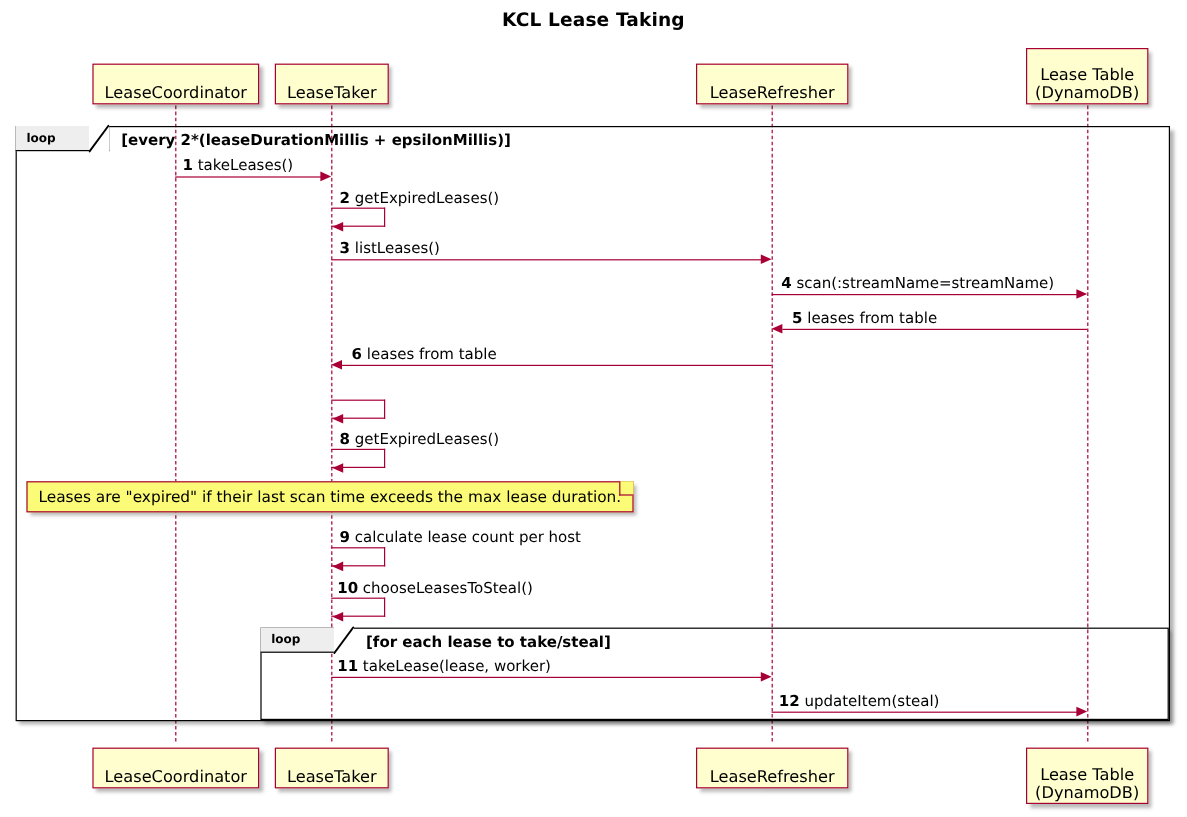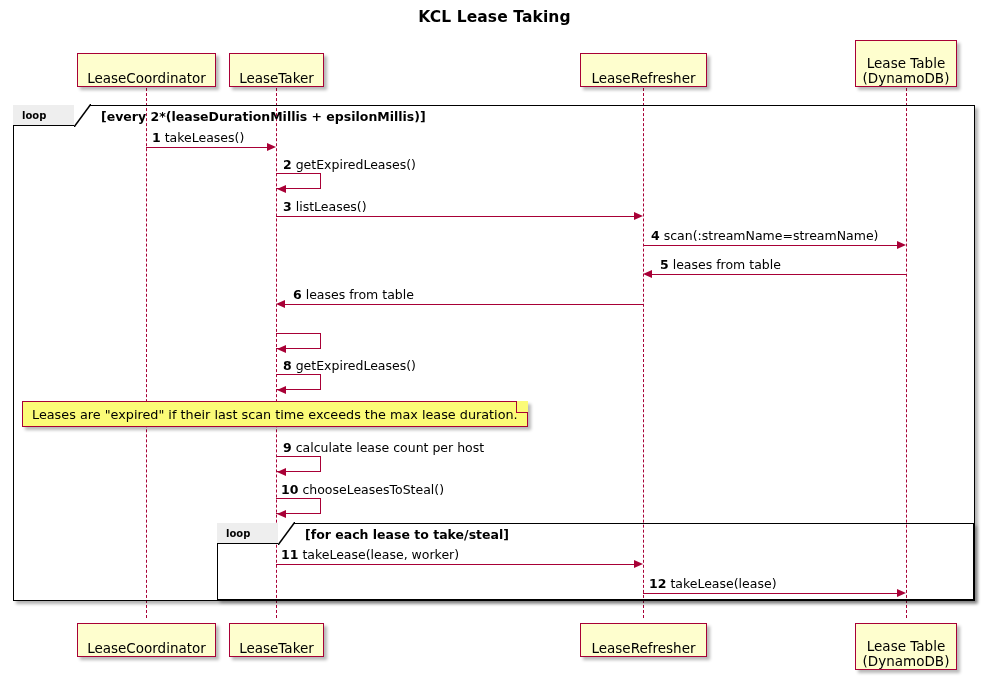--- a/index.html
+++ b/index.html
@@ -172,21 +172,21 @@
 
   <div class="msg-label" style="left:281px;top:547px;">
     <b>11</b>
     <span> takeLease(lease, worker)</span>
   </div>
   <div class="msg-line" style="left:276px;top:564px;width:359px;"></div>
   <div class="arrow arrow-r" style="left:634px;top:560px;"></div>
 
   <div class="msg-label" style="left:649px;top:576px;">
     <b>12</b>
-    <span> takeLease(lease)</span>
+    <span> updateItem(steal)</span>
   </div>
   <div class="msg-line" style="left:643px;top:593px;width:255px;"></div>
   <div class="arrow arrow-r" style="left:897px;top:589px;"></div>
 
   <div class="participant" style="left:77px;top:623px;width:139px;height:34px;">
     <span>LeaseCoordinator</span>
   </div>
   <div class="participant" style="left:229px;top:623px;width:95px;height:34px;">
     <span>LeaseTaker</span>
   </div>

